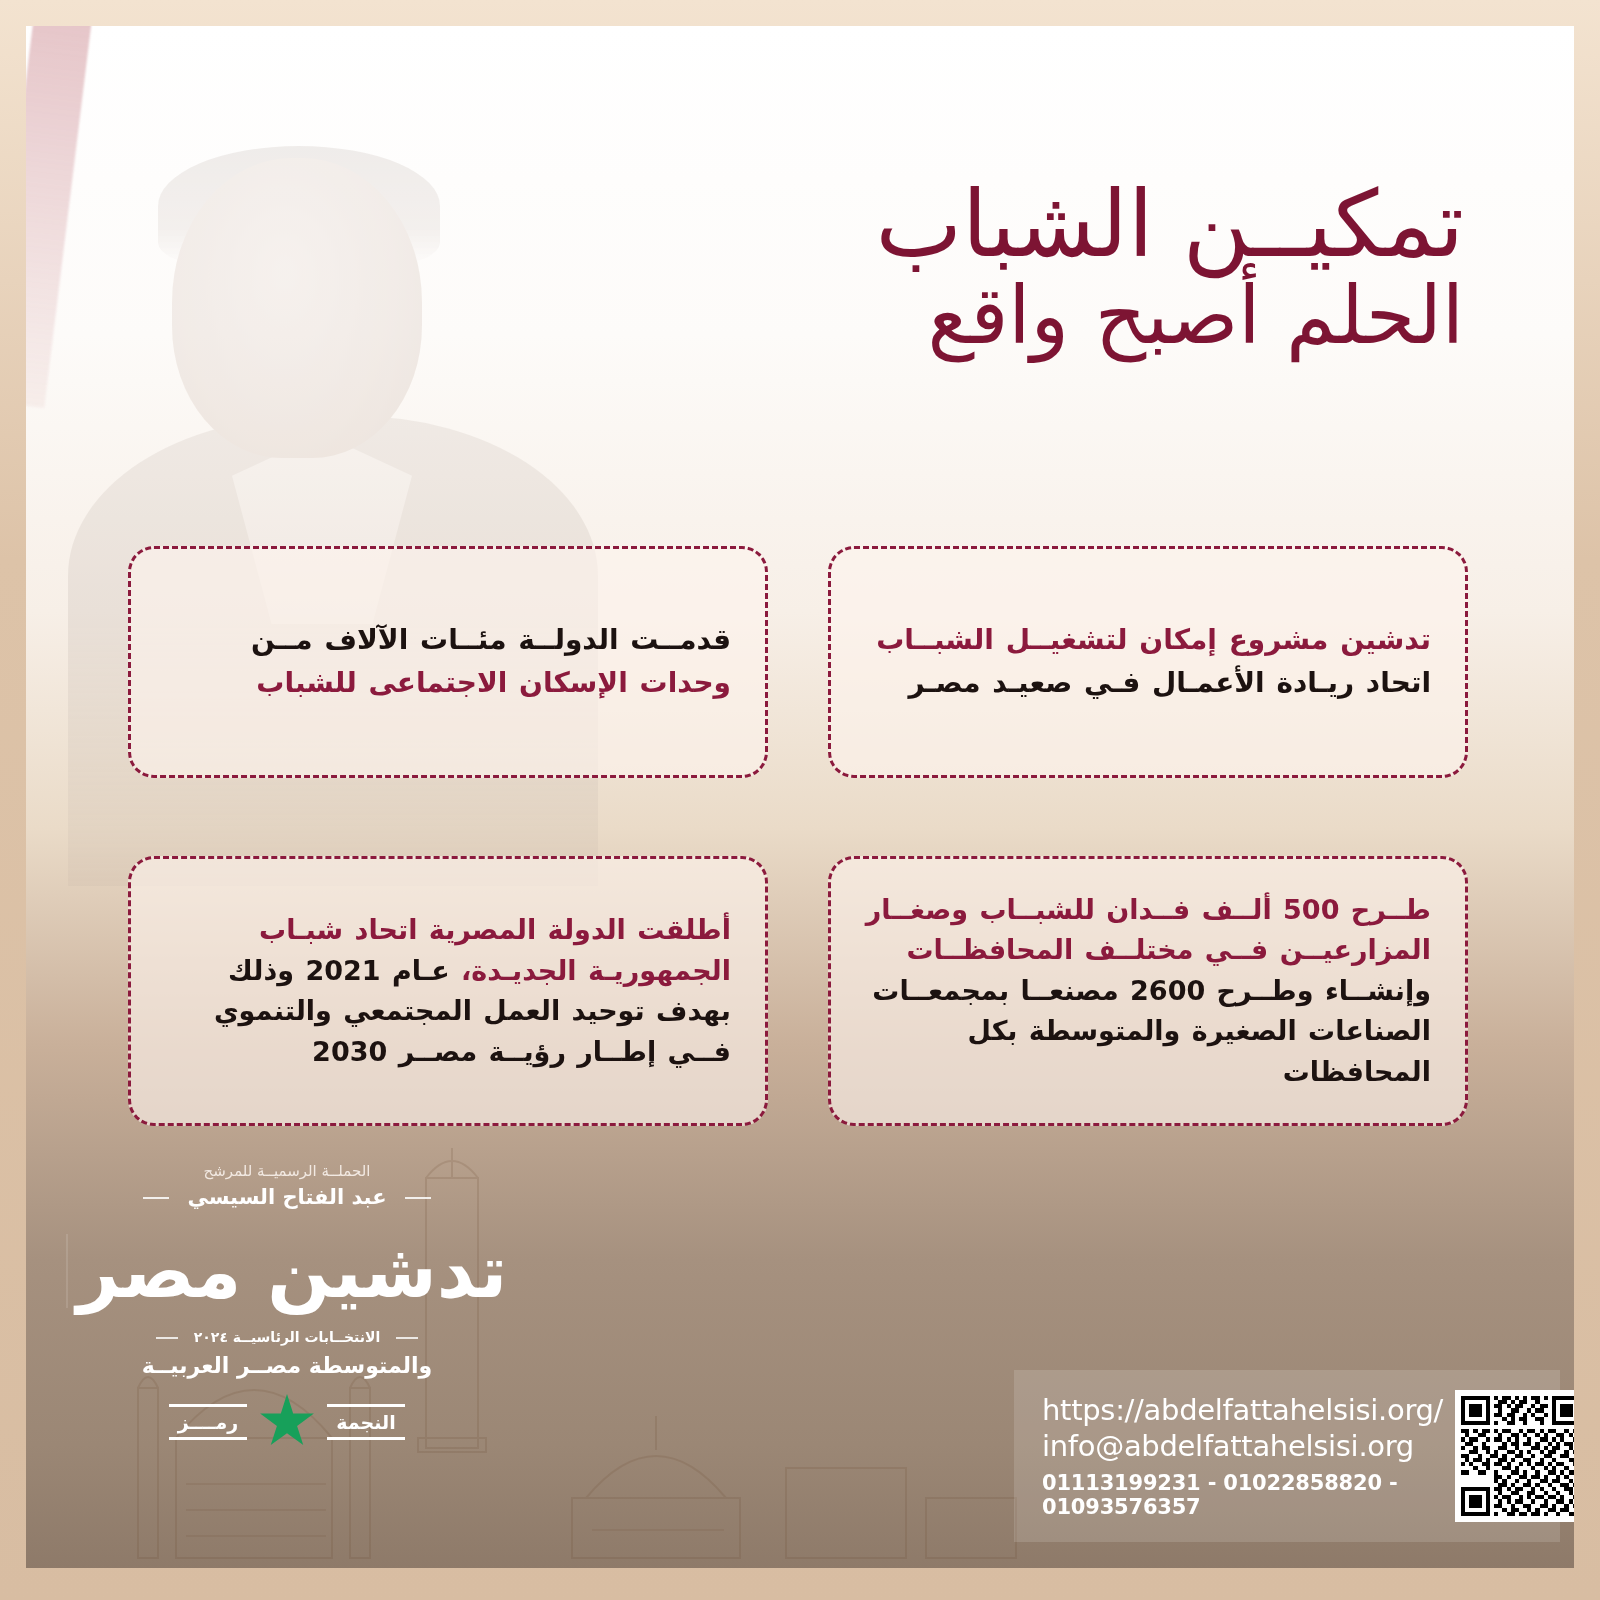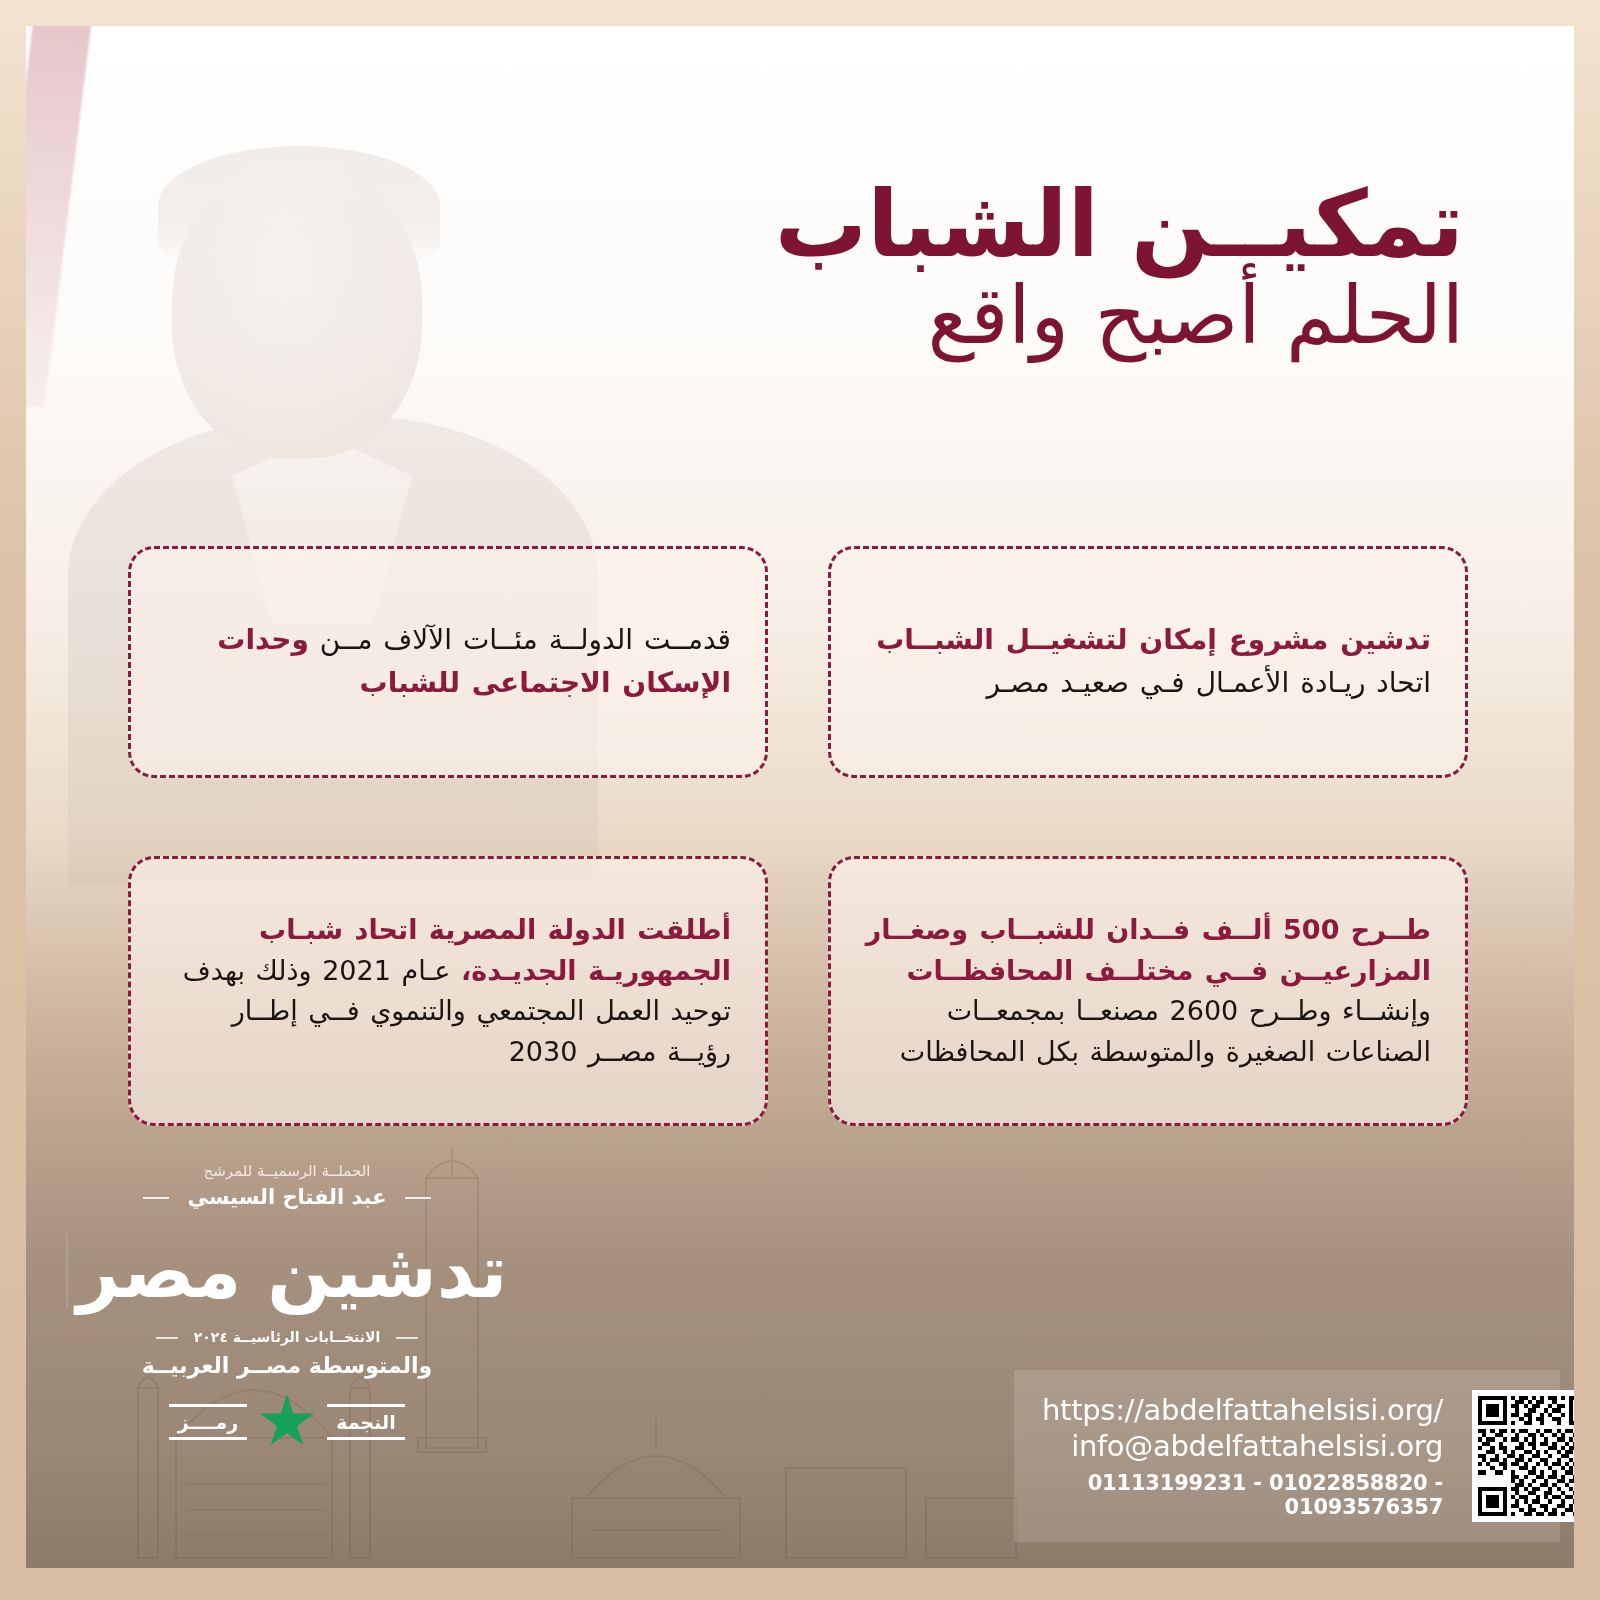--- a/index.html
+++ b/index.html
@@ -72,21 +72,21 @@
 
   
   .skyline{ position:absolute; left:0; bottom:0; width:100%; height:430px; opacity:.17; }
 
   
   .headline{
     position:absolute; right:110px; top:150px;
     width:720px; text-align:right; line-height:1.06;
   }
   .h-line1{
-    font-size:92px; font-weight:700; color:#7d1433;
+    font-size:92px; font-weight:400; color:#7d1433;
     letter-spacing:-1px; white-space:nowrap;
   }
   .h-line2{
     font-size:80px; font-weight:400; color:#7d1433;
     white-space:nowrap;
   }
 
   
   .grid{
     position:absolute; left:102px; top:520px;
@@ -103,21 +103,21 @@
     background:rgba(253,243,238,.62);
     padding:26px 34px;
     display:flex; align-items:center; justify-content:flex-start;
   }
   .card-txt{
     width:100%; text-align:right; direction:rtl;
     font-size:28px; line-height:1.52; color:#1c1210;
     word-spacing:2px;
   }
   .card-txt .em{ color:#8b1a3d; font-weight:700; }
-  .card-txt .rg{ font-weight:400; }
+  .card-txt .rg{ font-weight:700; }
 
   .card.tall .card-txt{ font-size:27px; line-height:1.5; }
 
   
   .logo{
     position:absolute; left:68px; bottom:118px;
     width:330px; text-align:center; color:#ffffff;margin-left:28px;
   }
   .lg-top{
     font-size:15px; font-weight:400; color:#f2e9e2;
@@ -186,22 +186,22 @@
   
   .contact{
     position:absolute; right:14px; bottom:26px;
     width:546px; height:172px;
     background:rgba(255,255,255,.14);
     display:flex; align-items:center; justify-content:space-between;
     padding:16px 18px 16px 28px;
     direction:ltr;
   }
   .c-lines{
-    flex:1; text-align:right; color:#ffffff;
-    padding-right:29px;
+    flex:1; color:#ffffff;
+    padding-right:12px;
   }
   .c-url{ font-size:29px; font-weight:400; letter-spacing:-.3px; line-height:1.22; }
   .c-mail{ font-size:29px; font-weight:400; letter-spacing:-.3px; line-height:1.22; }
   .c-phone{ font-size:21px; font-weight:700; letter-spacing:-.2px; margin-top:7px; }
 
   .qr{
     width:132px; height:132px; background:#ffffff;
     padding:6px; flex:none;
   }
   .qr svg{ display:block; width:100%; height:100%; }

